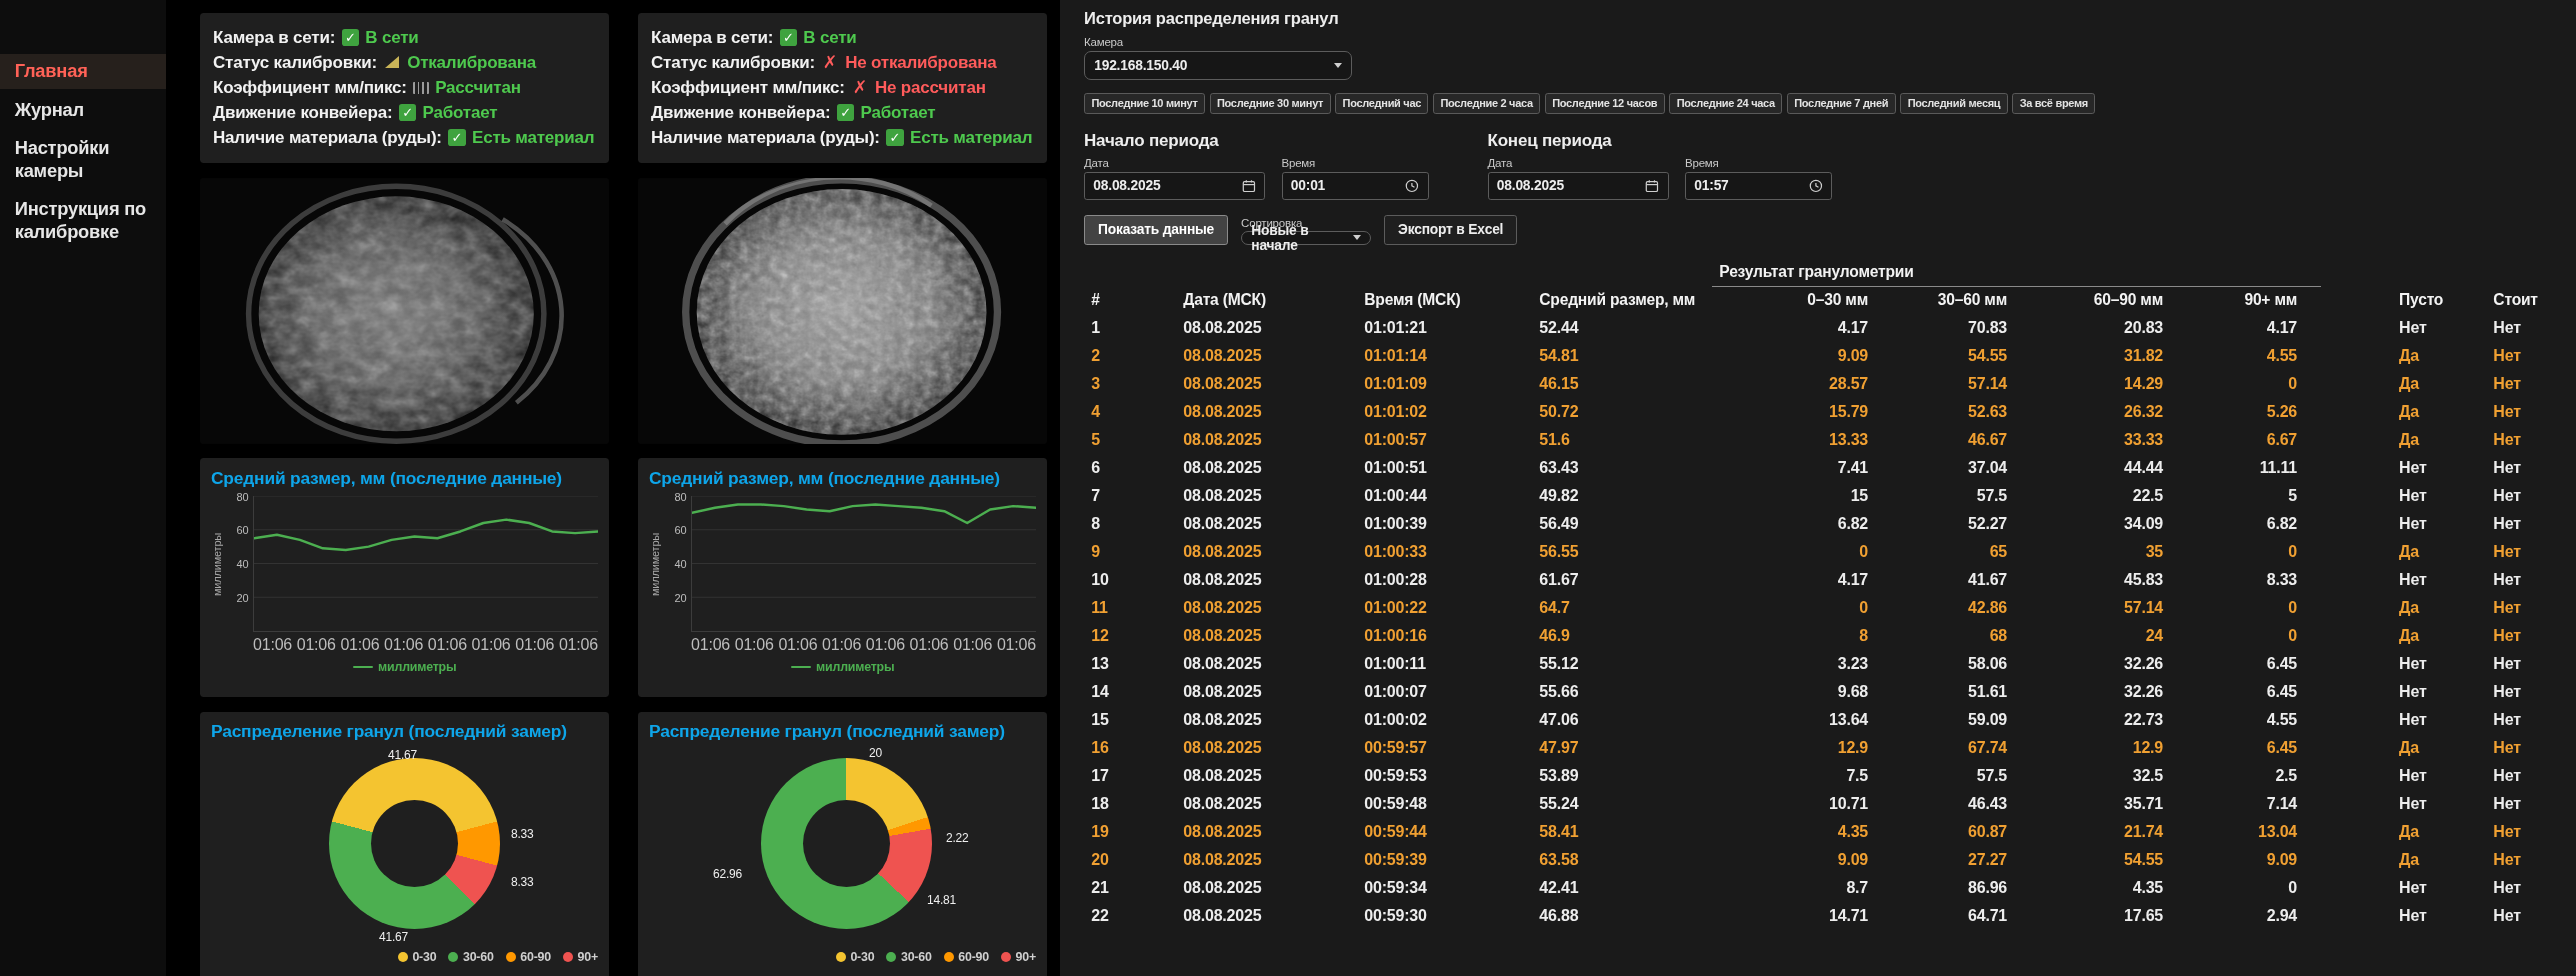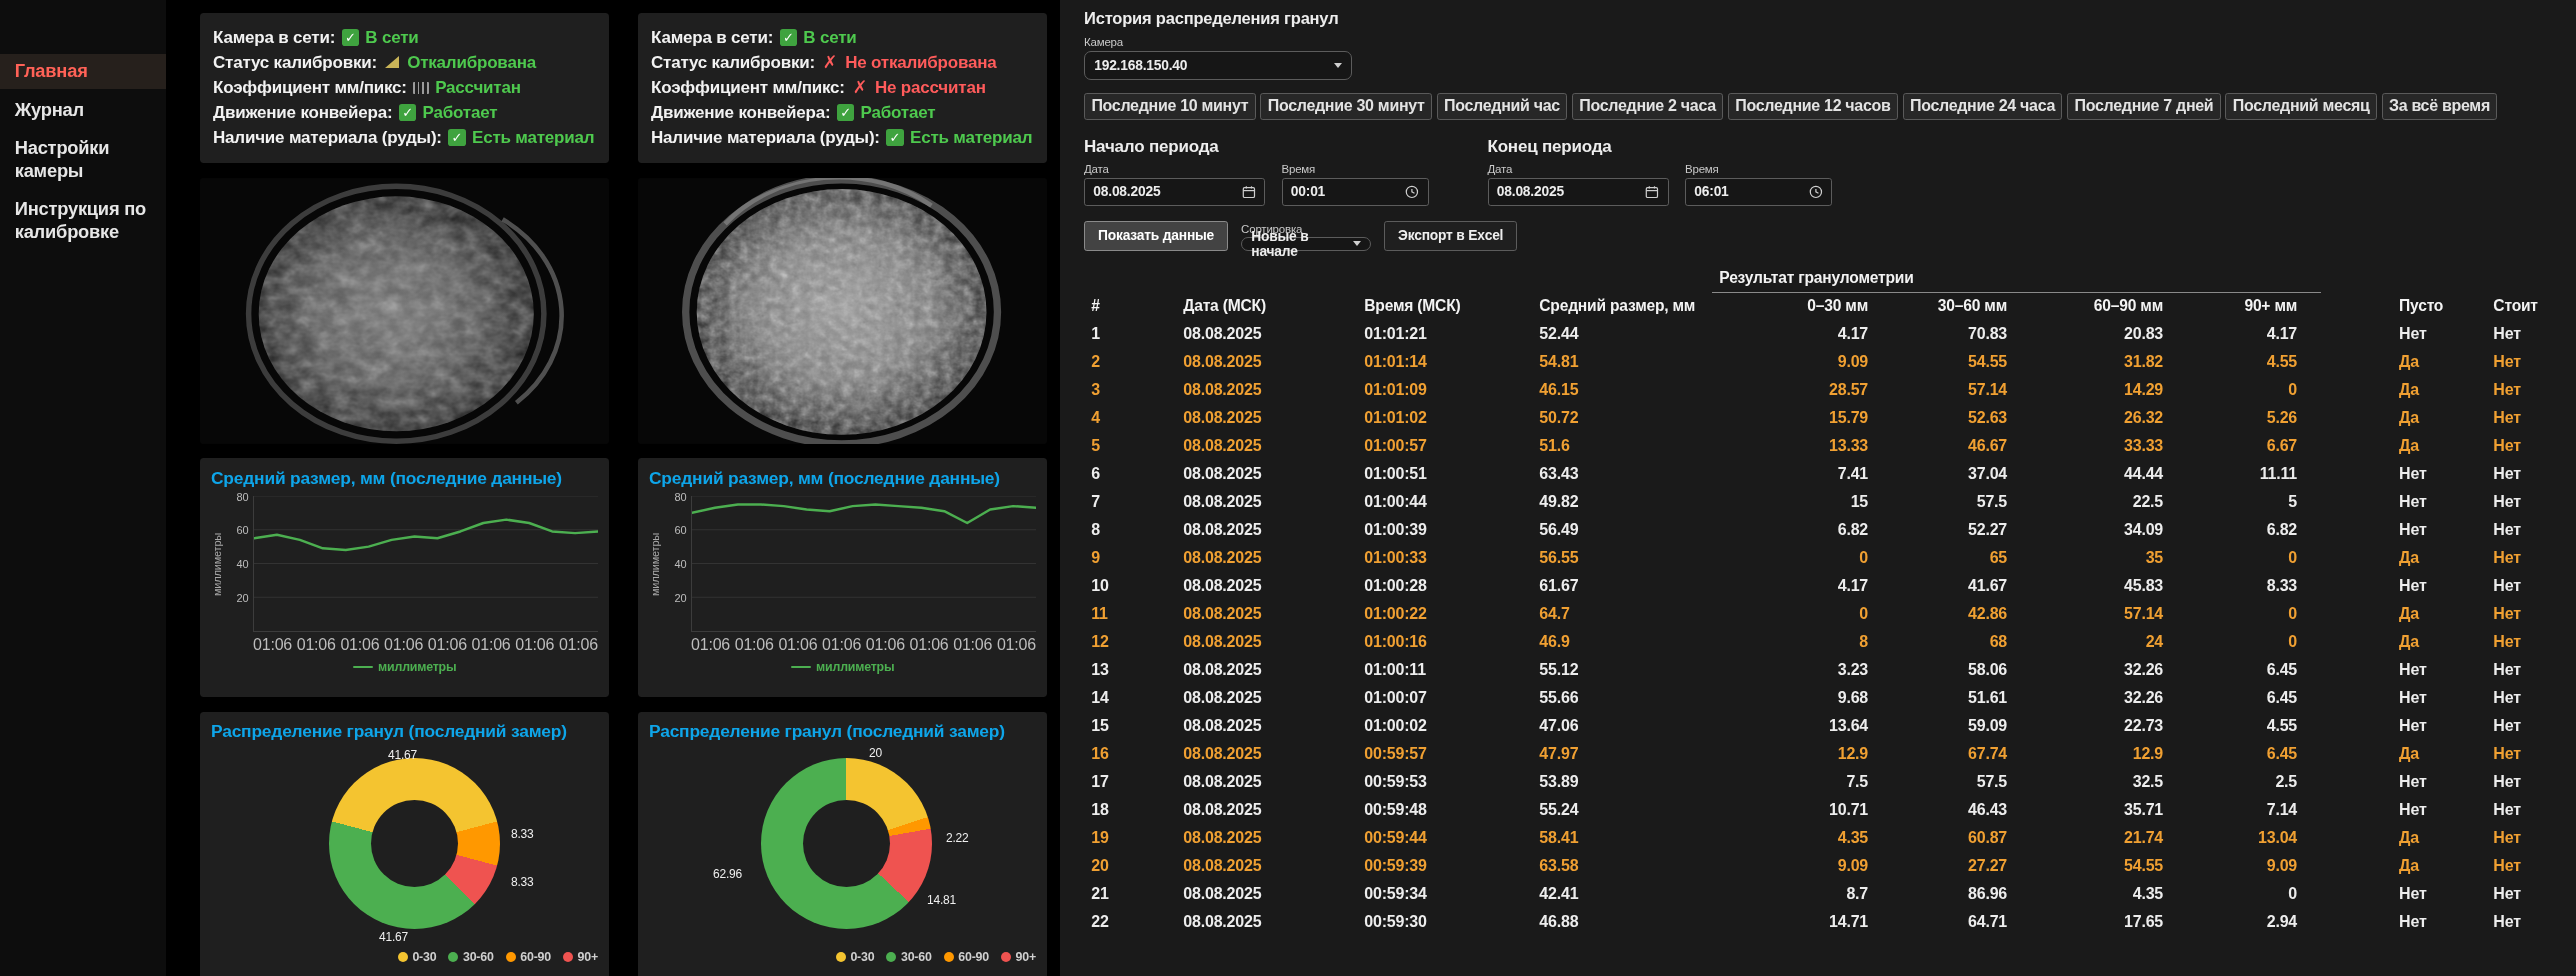--- a/index.html
+++ b/index.html
@@ -60,21 +60,21 @@
 .dot{width:10px;height:10px;border-radius:50%;display:inline-block}
 
 
 .history{position:absolute;left:1060px;top:0;width:1516px;height:100%;background:#1a1a1a;padding:9.2px 16.5px 0 24px}
 .h-title{font-size:16.5px;font-weight:700;margin-bottom:8.3px}
 .field-label{font-size:11.5px;color:#c9c9c9;margin-bottom:2.8px;font-weight:400}
 .select{display:flex;align-items:center;justify-content:space-between;background:#161616;border:0.9px solid #5c5c5c;border-radius:7px;height:28.4px;padding:0 9.2px;font-size:13.8px;font-weight:700;cursor:pointer}
 .cam-select{width:268px;margin-bottom:13px}
 .caret{width:0;height:0;border-left:4.1px solid transparent;border-right:4.1px solid transparent;border-top:5px solid #cfcfcf;flex:none}
 .ranges{display:flex;gap:4.6px;margin-bottom:16.5px}
-.range-btn{background:#272727;border:0.9px solid #5a5a5a;color:#e3e3e3;font-size:16px;font-weight:700;padding:3.7px 6.4px;border-radius:2.8px;font-family:inherit;letter-spacing:-0.3px;white-space:nowrap;cursor:pointer}
+.range-btn{background:#272727;border:0.9px solid #5a5a5a;color:#e3e3e3;font-size:11px;font-weight:700;padding:3.7px 6.4px;border-radius:2.8px;font-family:inherit;letter-spacing:-0.3px;white-space:nowrap;cursor:pointer}
 .periods{display:flex;gap:59px;margin-bottom:14.7px}
 .period-title{font-size:17px;font-weight:700;margin-bottom:6.4px}
 .p-inputs{display:flex;gap:16.5px}
 .inp{display:flex;align-items:center;justify-content:space-between;background:#161616;border:0.9px solid #5c5c5c;border-radius:2.8px;height:28.4px;padding:0 8.3px;font-size:13.8px;font-weight:700;cursor:pointer}
 .inp.date{width:181px}.inp.time{width:147px}
 .controls{display:flex;align-items:flex-end;gap:13px;margin-bottom:13.8px}
 .btn{font-family:inherit;font-weight:700;font-size:13.8px;height:30px;padding:0 13px;border-radius:2.8px;cursor:pointer;letter-spacing:-0.2px}
 .btn.show{background:#434343;border:0.9px solid #8a8a8a;color:#fff}
 .btn.export{background:#1f1f1f;border:0.9px solid #5c5c5c;color:#eee}
 .sort-group .field-label{margin-bottom:1.8px}
@@ -424,21 +424,21 @@
                 <rect x="1.5" y="3" width="13" height="11.5" rx="1.5" fill="none" stroke="#cfcfcf" stroke-width="1.4"></rect>
                 <line x1="1.5" y1="6.5" x2="14.5" y2="6.5" stroke="#cfcfcf" stroke-width="1.4"></line>
                 <line x1="5" y1="1.5" x2="5" y2="4" stroke="#cfcfcf" stroke-width="1.4"></line>
                 <line x1="11" y1="1.5" x2="11" y2="4" stroke="#cfcfcf" stroke-width="1.4"></line>
               </svg>
           </div>
         </div>
         <div class="inp-group">
           <div class="field-label">Время</div>
           <div class="inp time">
-            <span>06:01</span>
+            <span>01:57</span>
             <svg width="13.8" height="13.8" viewBox="0 0 16 16">
                 <circle cx="8" cy="8" r="6.5" fill="none" stroke="#cfcfcf" stroke-width="1.4"></circle>
                 <path d="M8 4.5 V8 L11 9.5" fill="none" stroke="#cfcfcf" stroke-width="1.4"></path>
               </svg>
           </div>
         </div>
       </div>
     </div>
   </div>
 

